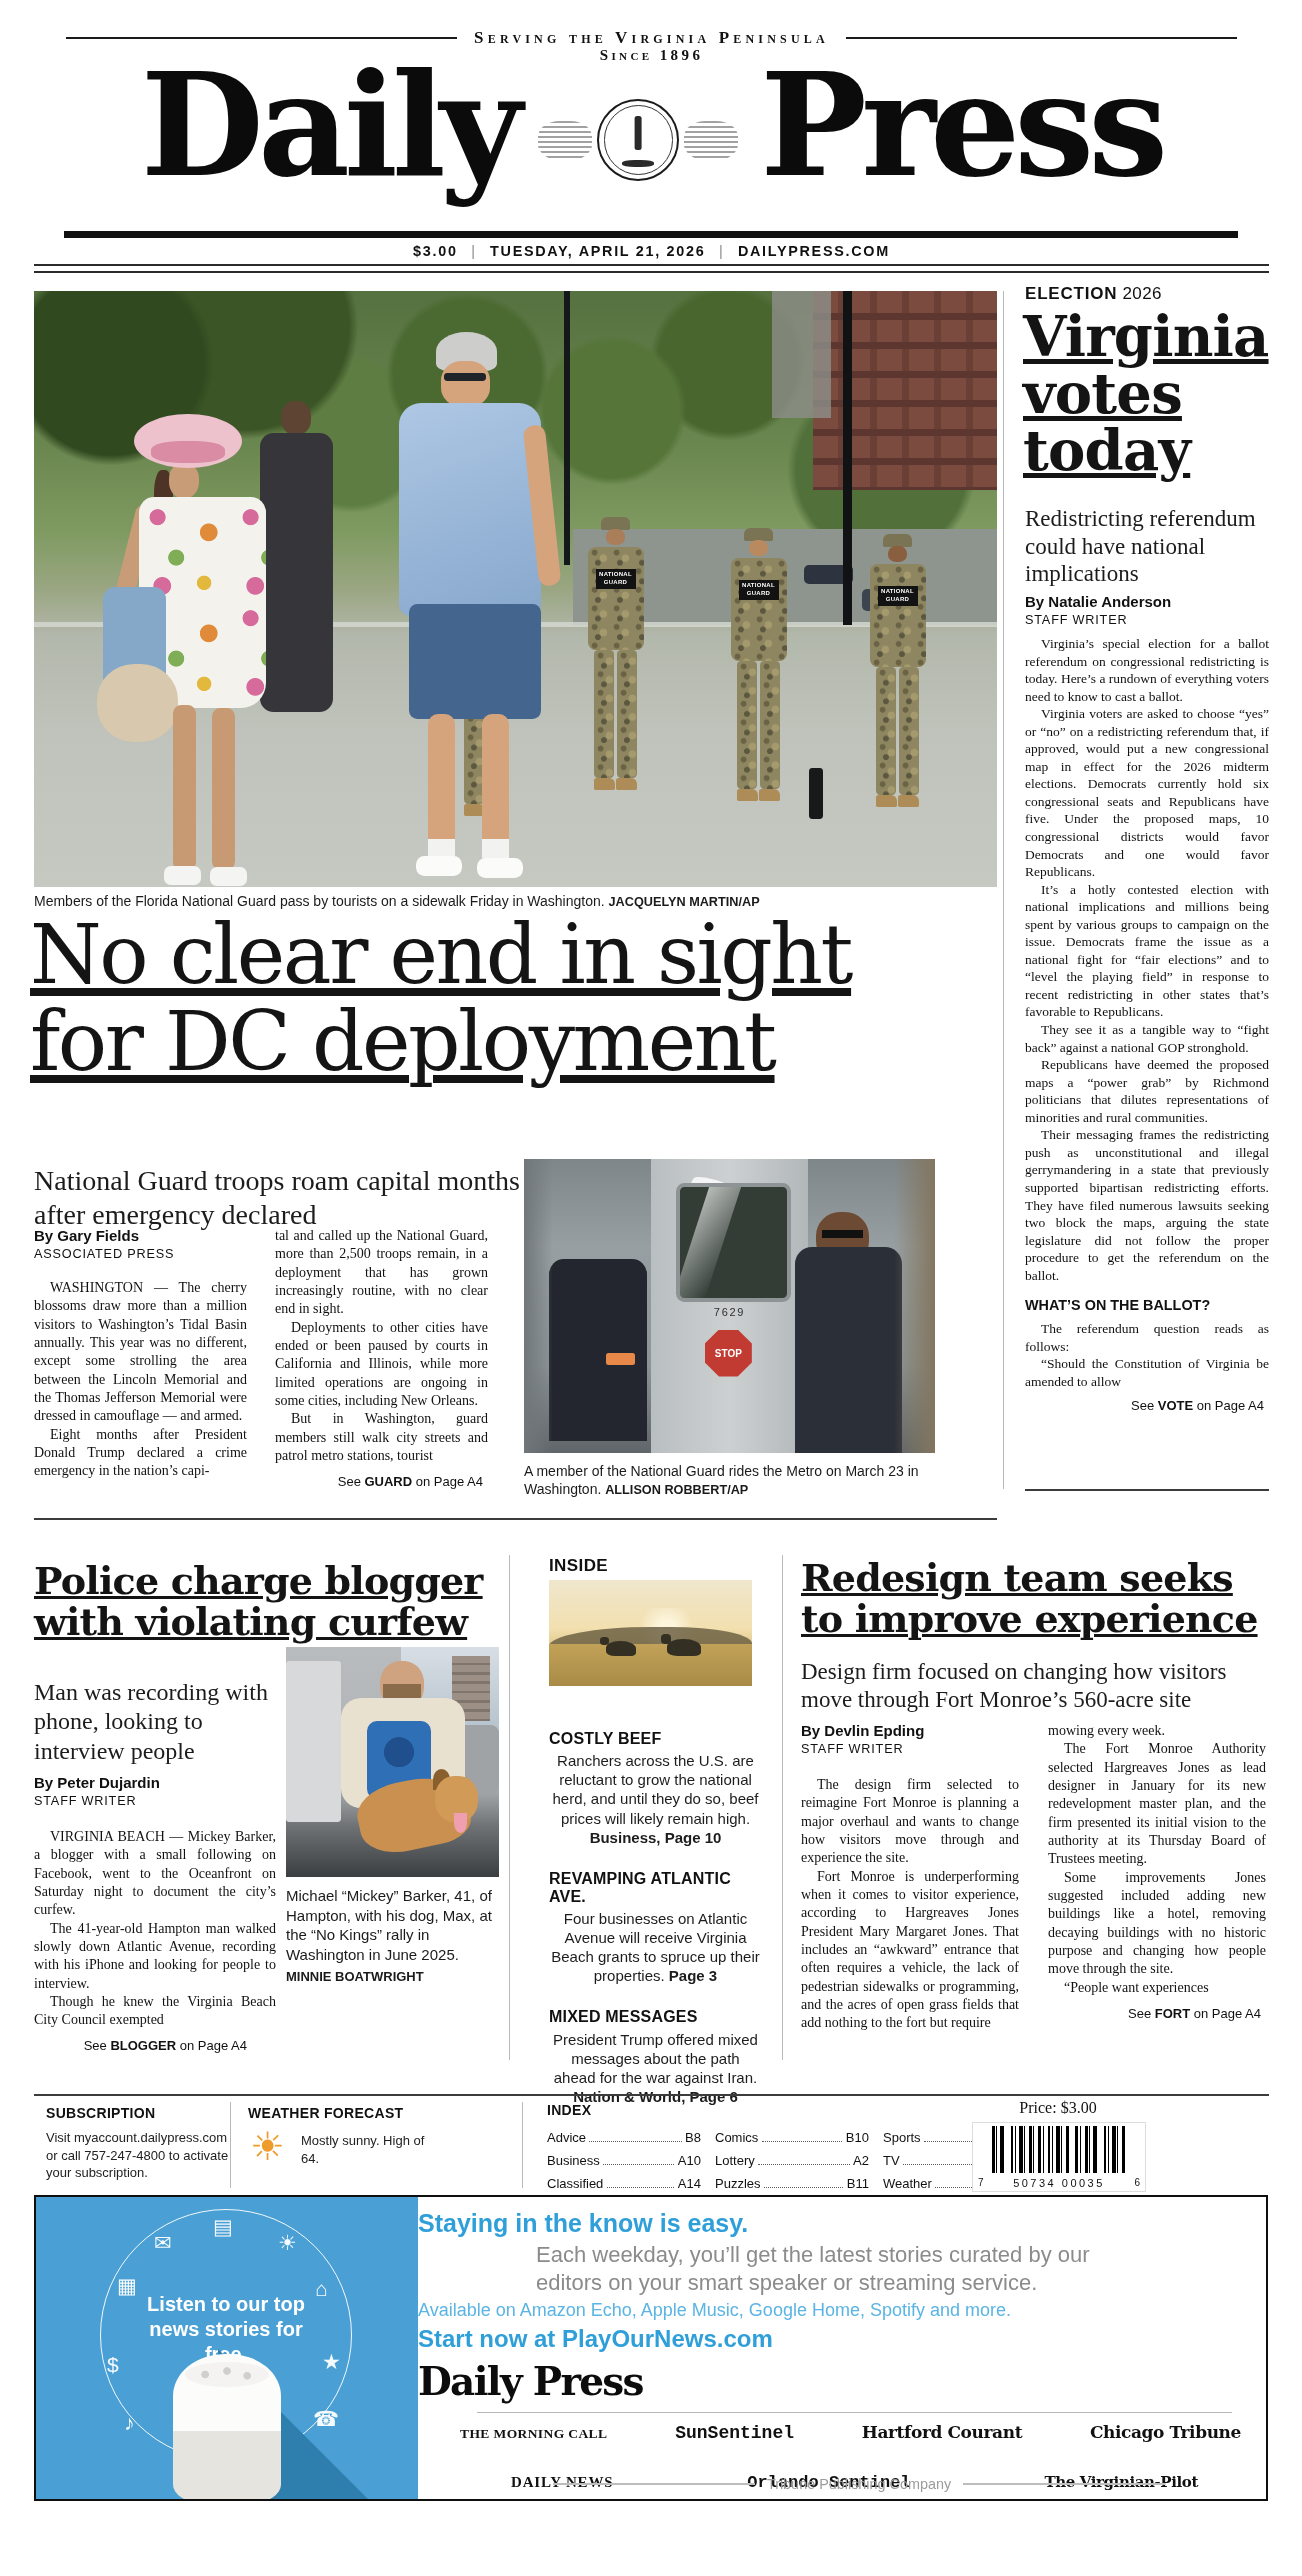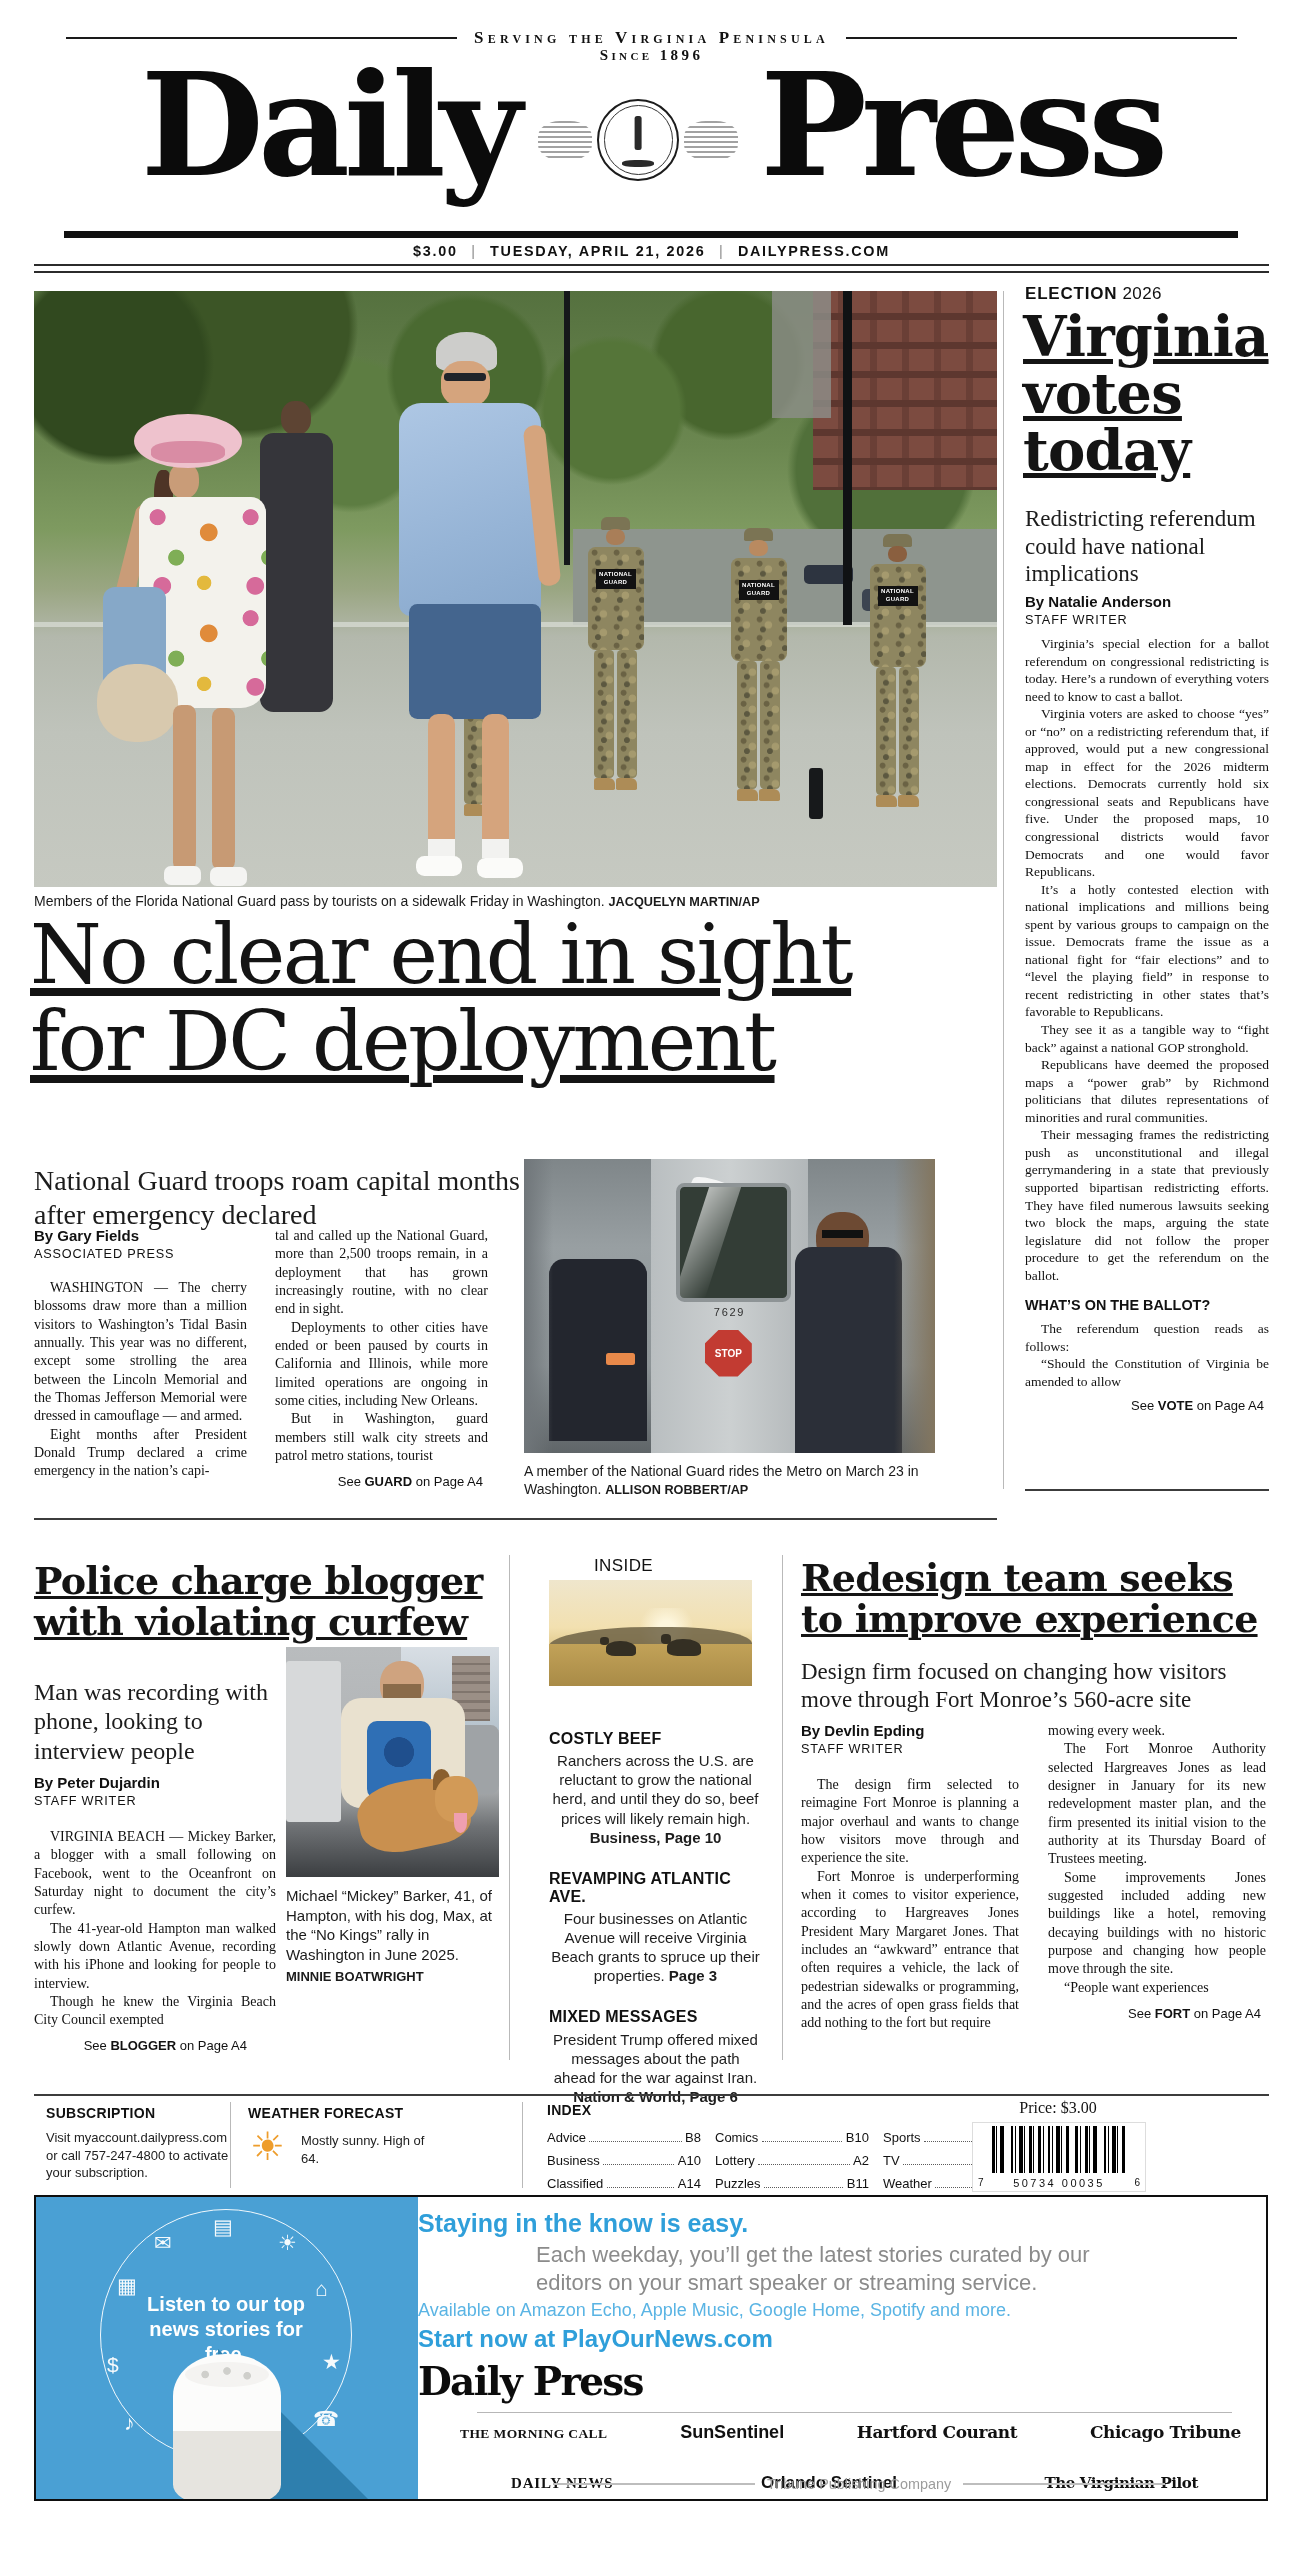--- a/index.html
+++ b/index.html
@@ -180,21 +180,21 @@
 
   
   .cw-sky{position:absolute;inset:0;background:linear-gradient(180deg,#efe6cc 0%,#f2e0b0 45%,#e4cd92 60%,#c8ab66 100%);}
   .cw-sun{position:absolute;left:38%;top:26%;width:40%;height:40%;background:radial-gradient(circle,#fdf6dd 0 18%,rgba(253,246,221,0) 60%);}
   .cw-hills{position:absolute;left:0;top:44%;width:100%;height:26%;background:#6d6244;border-radius:50% 40% 0 0/70% 60% 0 0;opacity:.85;}
   .cw-field{position:absolute;left:0;bottom:0;width:100%;height:40%;background:linear-gradient(180deg,#c2a258,#a98b47);}
   .cow{position:absolute;background:#342f23;border-radius:45% 50% 20% 30%;}
   .cow::after{content:"";position:absolute;left:-18%;top:-30%;width:30%;height:55%;background:#342f23;border-radius:40%;}
 
   
-  .ins-label{font-weight:normal;font-size:17px;letter-spacing:0.4px;margin-left:45px;}
+  .ins-label{font-weight:bold;font-size:17px;letter-spacing:0.4px;}
   .ins-item{margin-bottom:23px;width:213px;}
   .ins-title{font-weight:bold;font-size:16px;margin-bottom:3.4px;letter-spacing:0.2px;}
   .ins-text{font-size:15px;line-height:1.27;color:#1d1d1d;text-align:center;}
 
   
   .fs-label{font-weight:bold;font-size:14px;letter-spacing:0.3px;}
   .fs-text{font-size:13px;line-height:1.35;color:#222;}
   .sun-icon{font-size:39px;color:#ee9d2c;line-height:1;}
   .idx-col{width:154px;}
   .idx-row{display:flex;align-items:baseline;font-size:13px;line-height:23px;}
@@ -230,21 +230,21 @@
   .ad-body{position:absolute;left:118px;right:118px;top:44px;color:#8b8b8b;font-size:22px;line-height:1.25;}
   .ad-avail{position:absolute;left:0;width:100%;top:103px;color:#5ab4e4;font-size:18px;}
   .ad-cta{position:absolute;left:0;width:100%;top:128px;color:#2f9fda;font-weight:bold;font-size:24px;}
   .ad-logo{position:absolute;left:0;width:100%;top:161px;font-family:"DejaVu Serif",serif;font-weight:bold;
       font-size:39px;letter-spacing:-1.7px;color:#0c0c0c;}
   .ad-div{position:absolute;left:59px;right:34px;top:215px;height:0.8px;background:#b7b7b7;}
   .ad-row1{position:absolute;left:42px;right:25px;top:225px;display:flex;justify-content:space-between;align-items:baseline;}
   .ad-row2{position:absolute;left:42px;right:17px;top:257px;display:flex;justify-content:space-between;align-items:baseline;
       padding:0 51px;margin-top:19px;}
   .lg-caps{font-family:"Liberation Serif",serif;font-weight:bold;font-size:13.5px;letter-spacing:0.4px;}
-  .lg-serif{font-family:Liberation Sans, sans-serif;font-weight:bold;font-size:18px;}
+  .lg-serif{font-family:Liberation Mono, monospace;font-weight:bold;font-size:18px;}
   .lg-black{font-family:"DejaVu Serif",serif;font-weight:bold;font-size:17px;letter-spacing:-0.4px;}
   .ad-company{position:absolute;left:135px;right:101px;top:279px;display:flex;align-items:center;gap:12px;
       color:#9c9c9c;font-size:14.4px;}
   .ad-company .ln{flex:1;height:1.7px;background:#bdbdbd;}
 </style>
 </head>
 <body>
 
 <div class="tagline-row">
   <div class="tag-rule"></div>

